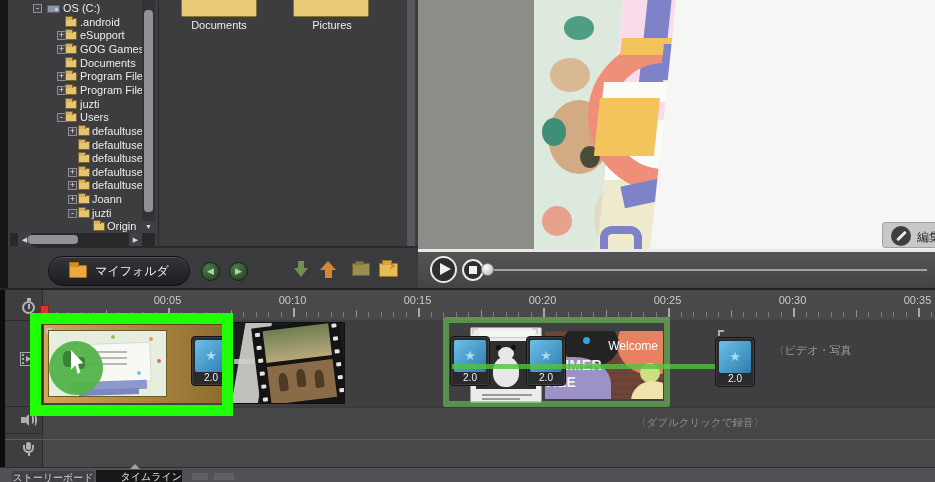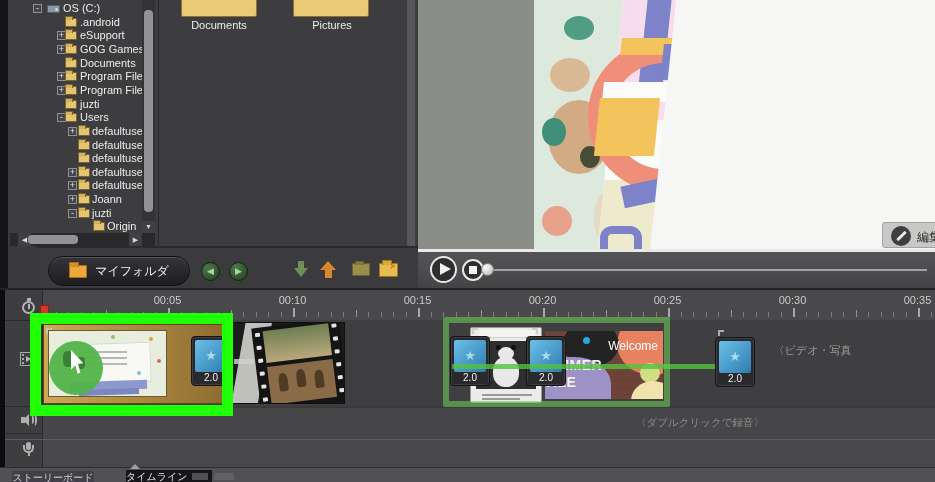--- a/index.html
+++ b/index.html
@@ -269,22 +269,22 @@
   #icon-mic .stem { position:absolute; left:4.5px; top:11px; width:2px; height:3px;
       background:#b0b0b0; }
 
   
   #tab-bar { left:0; top:467px; width:935px; height:15px; background:#515155;
       border-top:1px solid #2e2e30; }
   #tab-storyboard { position:absolute; left:12px; top:3px; width:82px; height:12px;
       background:#404046; border-radius:2px 2px 0 0; font-size:10px; color:#d2d2d2;
       text-align:center; overflow:hidden; cursor:pointer; }
   #tab-timeline { position:absolute; left:96px; top:2px; width:86px; height:13px;
-      background:#17171a; font-size:10px; color:#e4e4e4; text-align:left;
-      overflow:hidden; cursor:pointer;margin-left:30px; }
+      background:#17171a; font-size:10px; color:#e4e4e4; text-align:right;
+      overflow:hidden; cursor:pointer; }
   #tab-tri { position:absolute; left:130px; top:-4px; width:0; height:0;
       border-left:5px solid transparent; border-right:5px solid transparent;
       border-bottom:5px solid #a0a0a0; }
   .tab-ghost { position:absolute; top:5px; height:7px; background:#68686c; opacity:.7; }
 </style>
 </head>
 <body>
 
 <div id="root">
 

